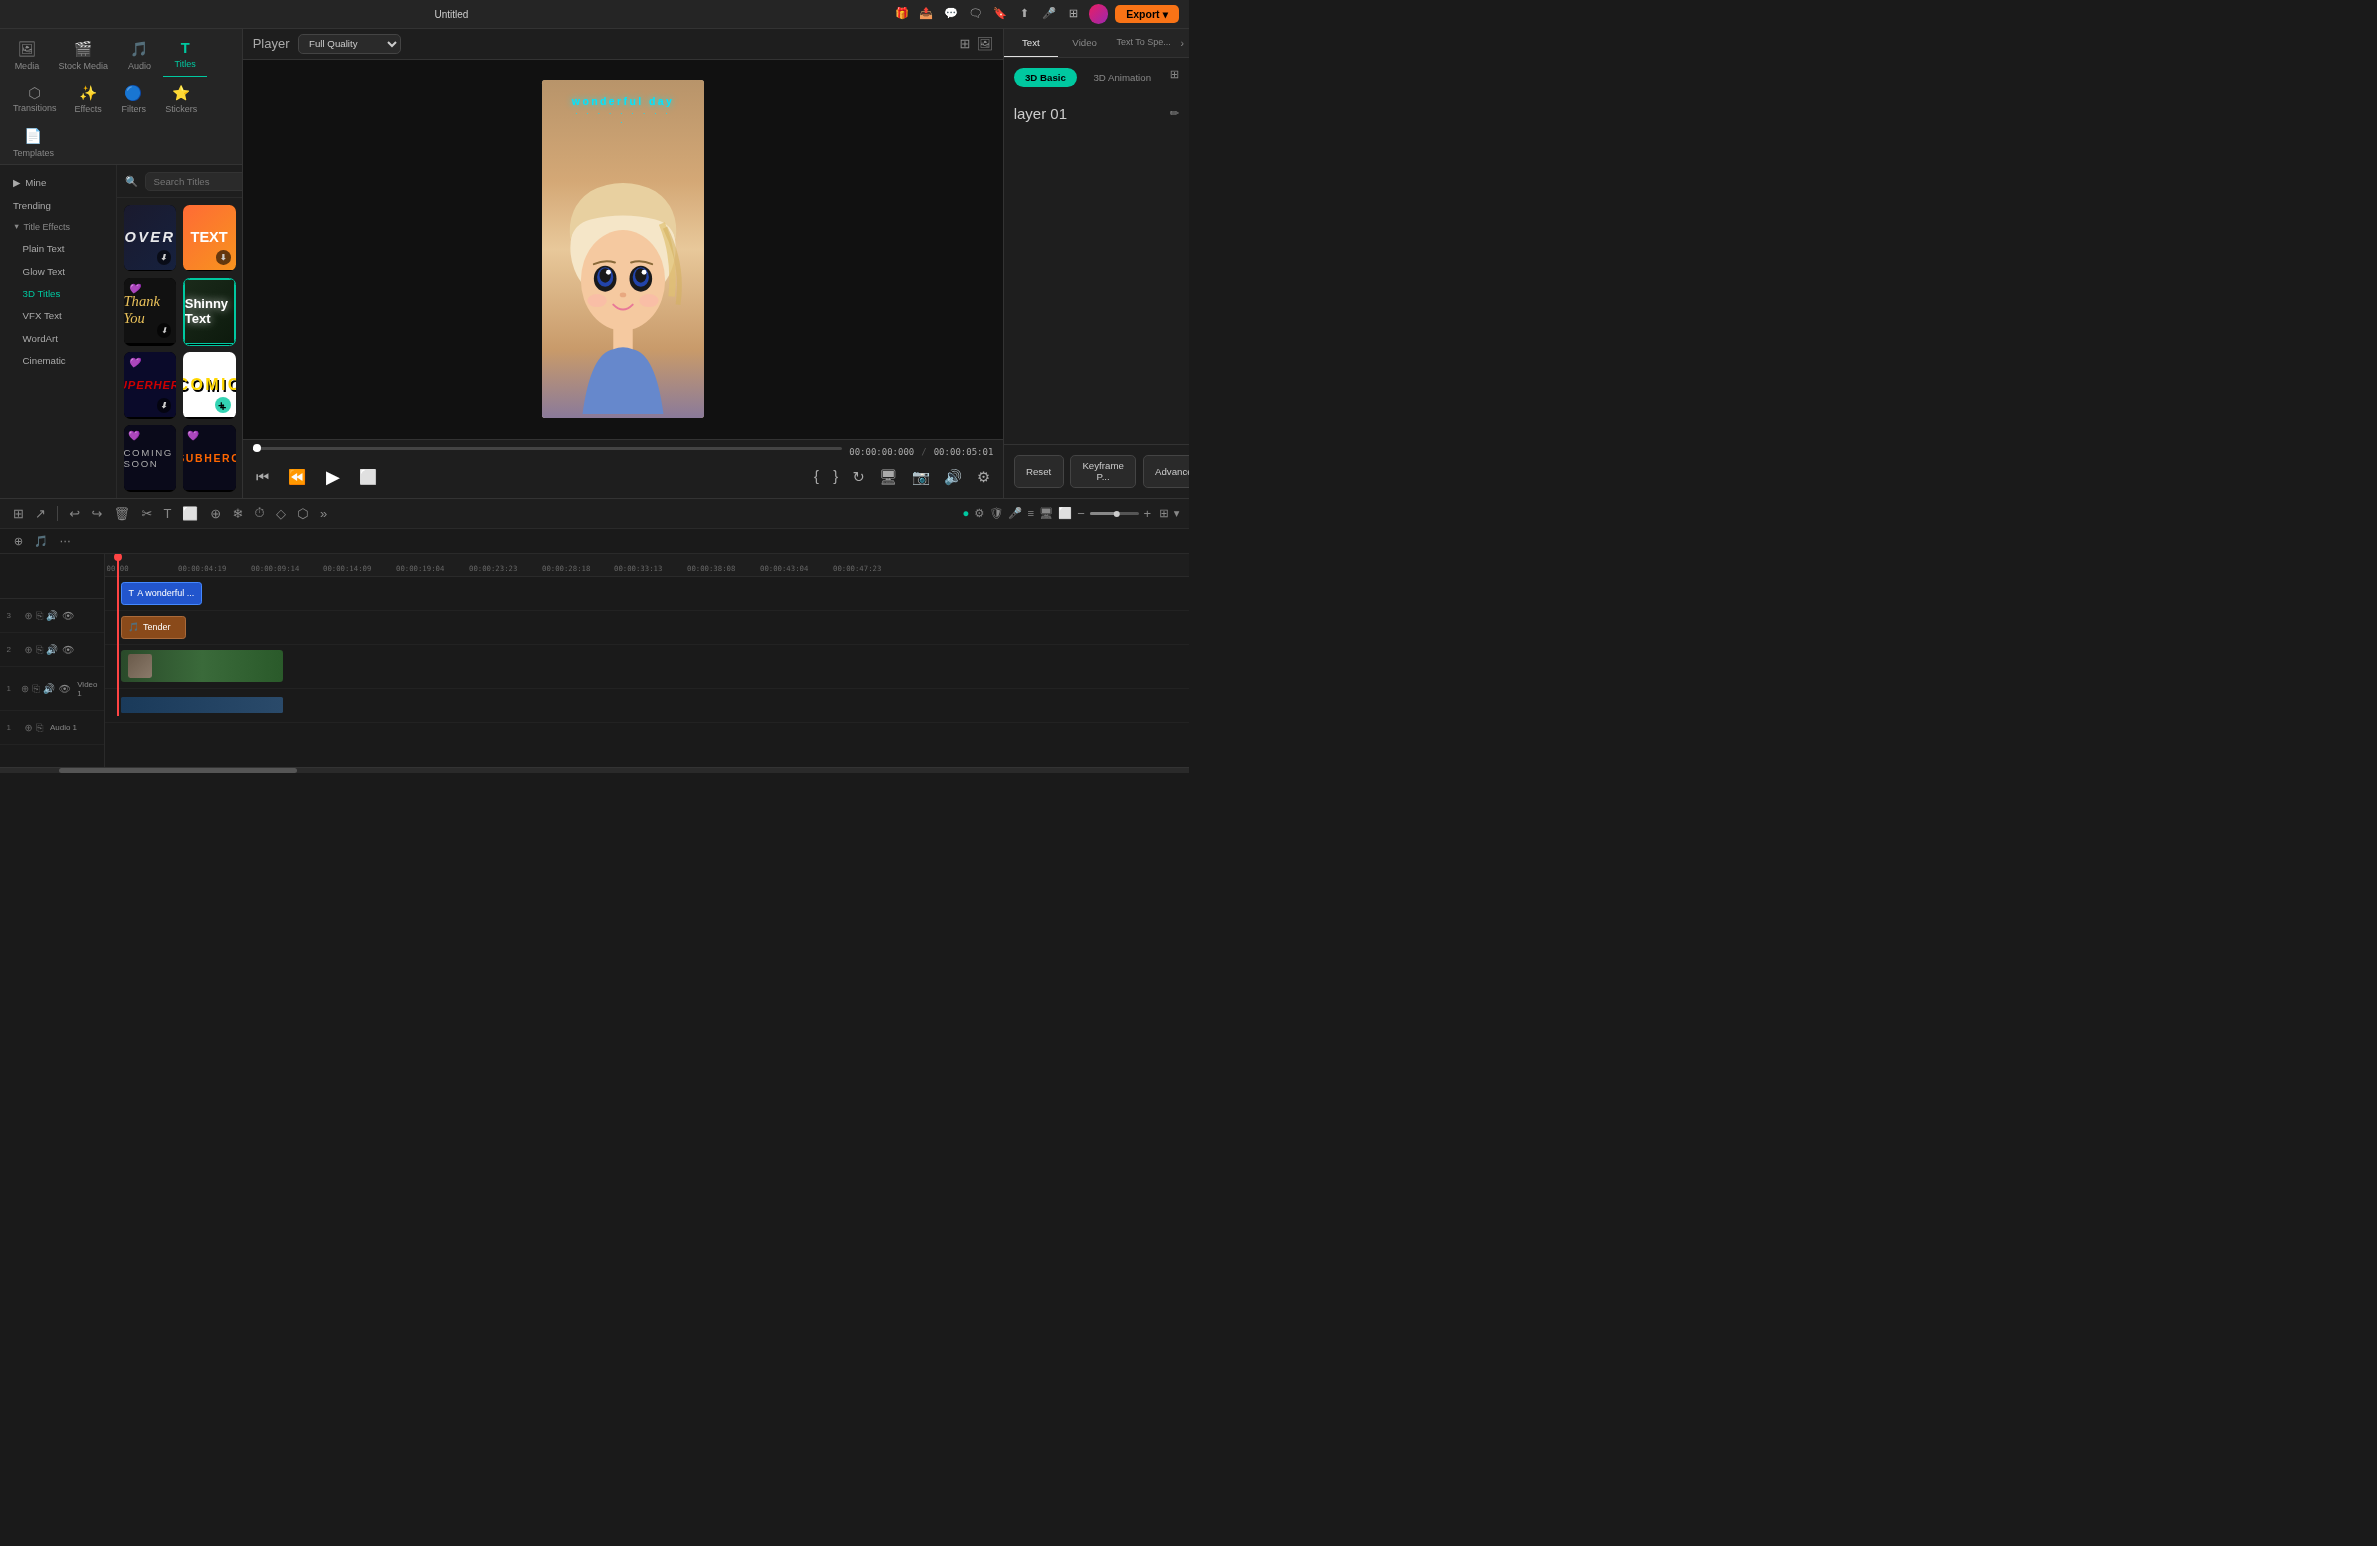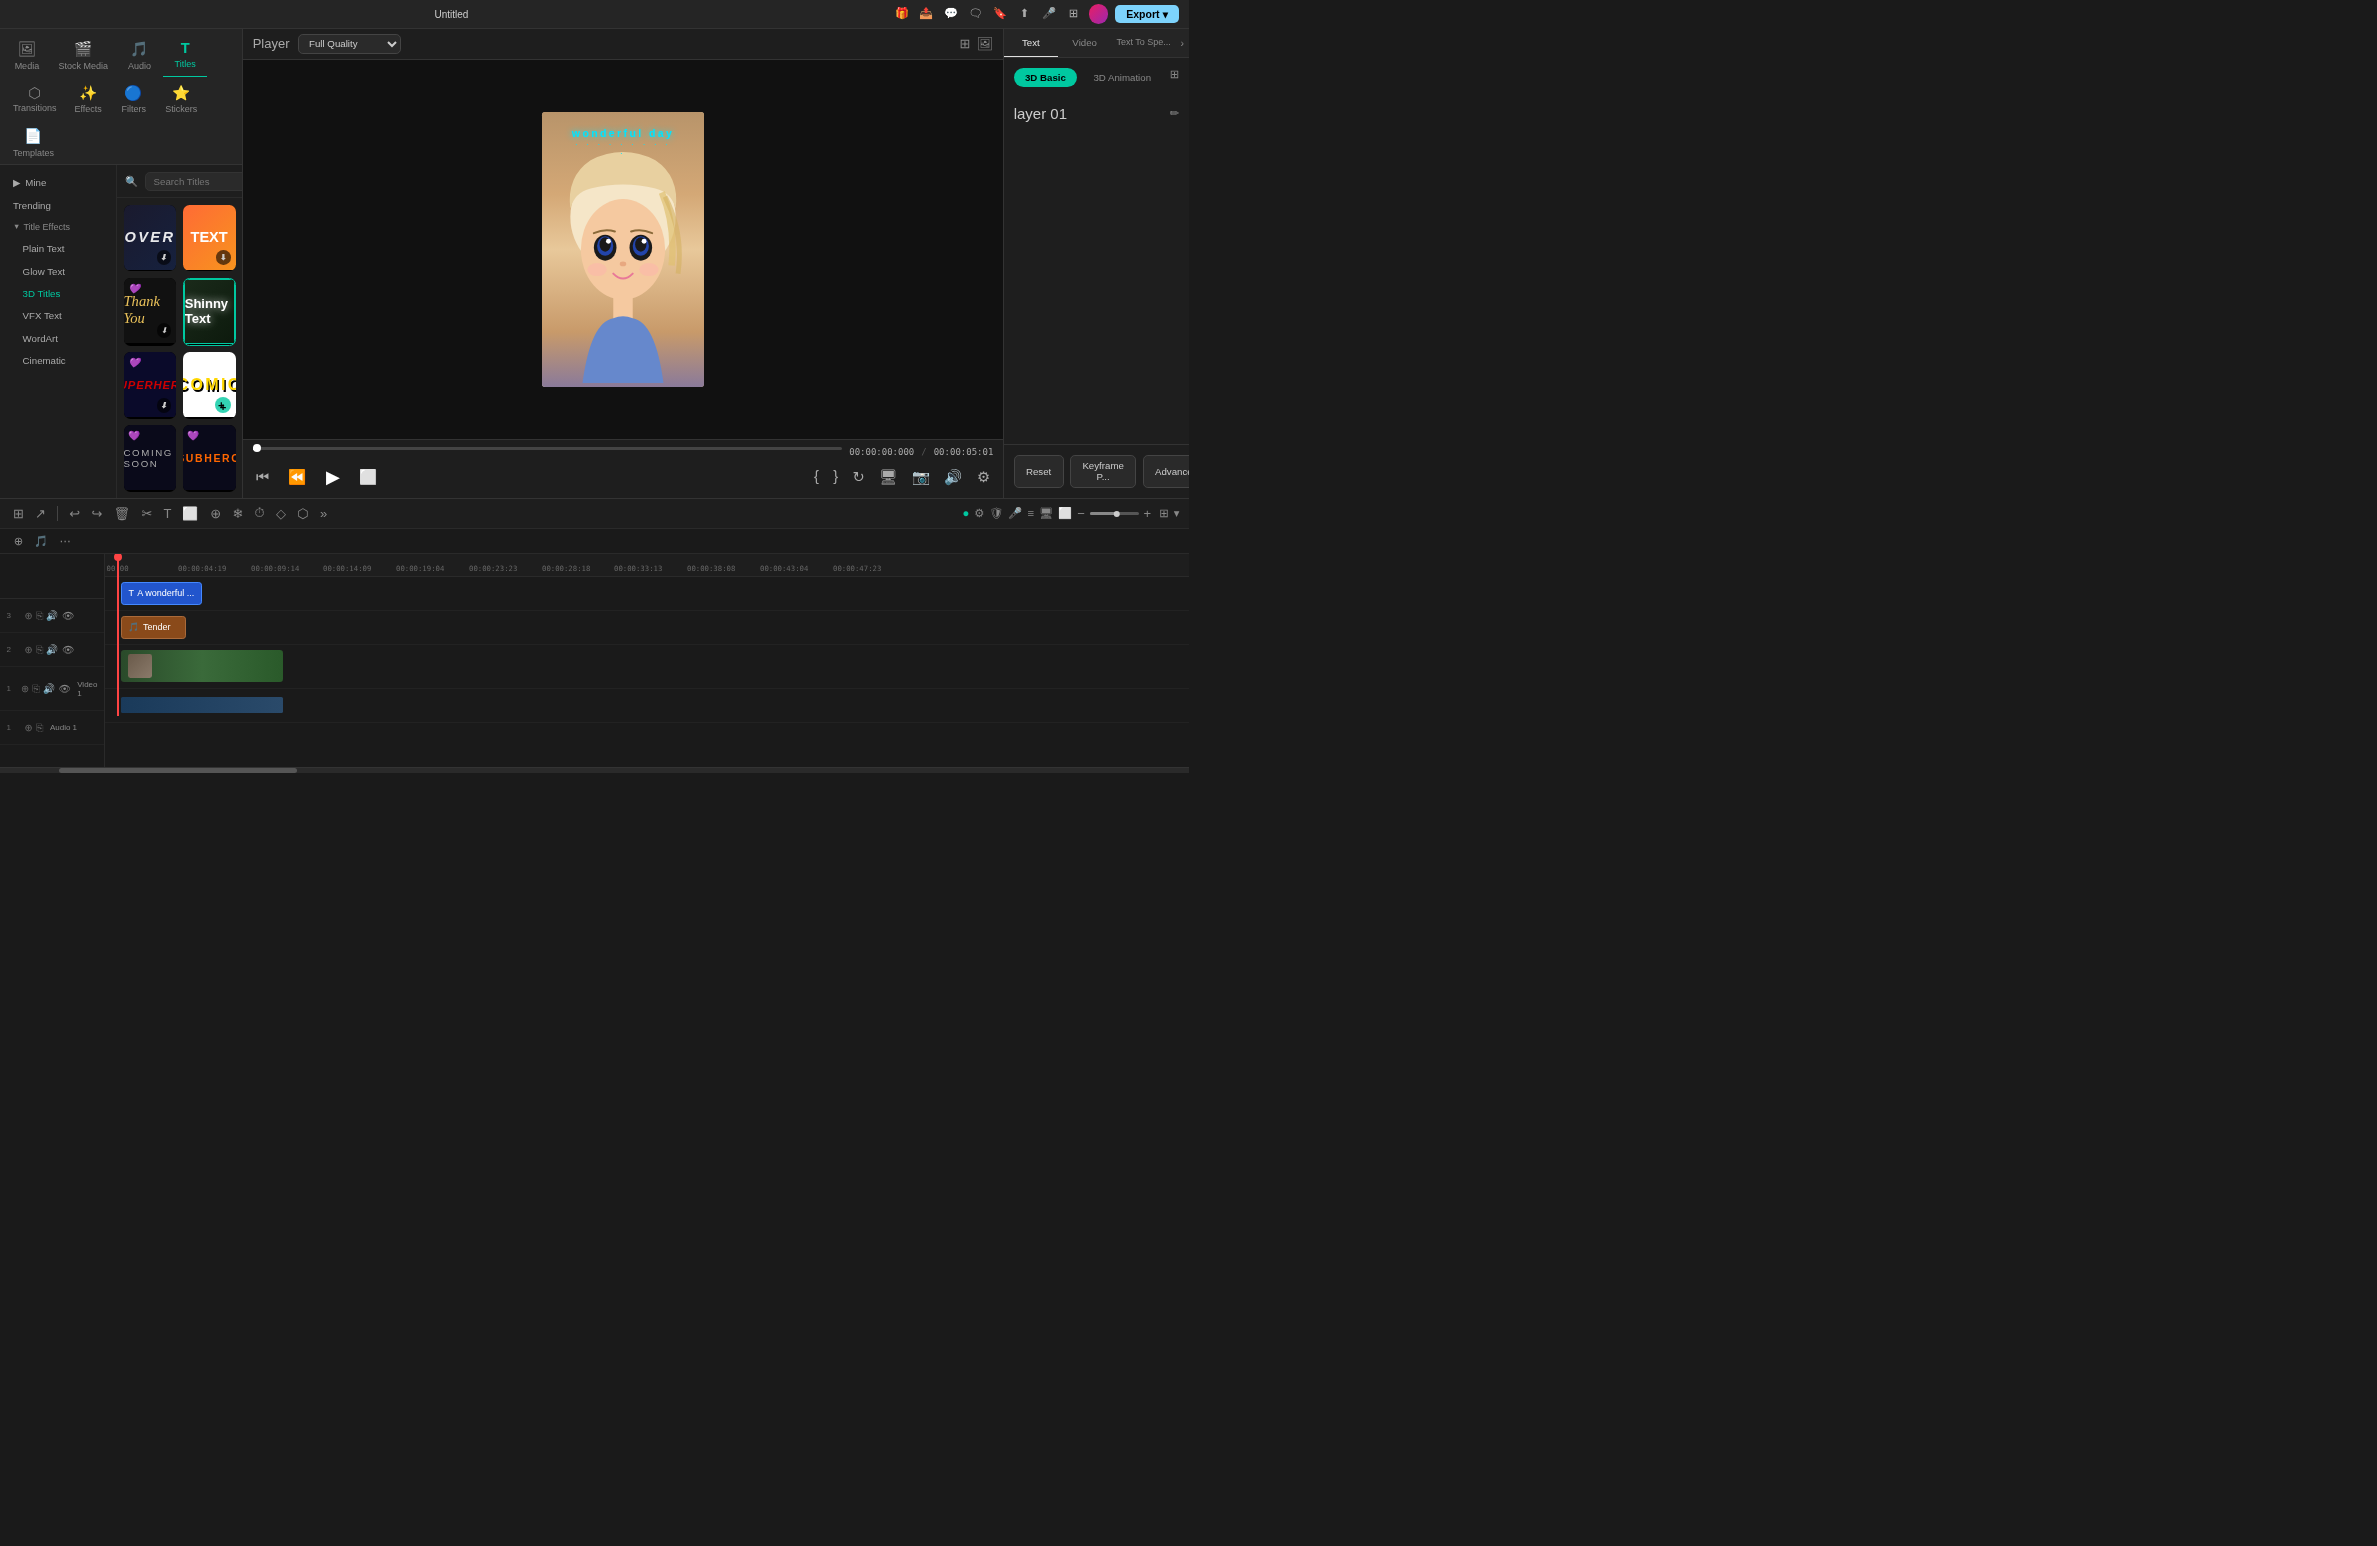--- a/index.html
+++ b/index.html
@@ -29,21 +29,21 @@
     .top-bar-center {
       font-size: 10px;
       color: #ccc;
     }
     .top-bar-right {
       display: flex;
       align-items: center;
       gap: 6.5px;
     }
     .export-btn {
-      background: #7dd3fc;
+      background: #f97316;
       color: #000;
       border: none;
       border-radius: 4.9px;
       padding: 3.2px 11.3px;
       font-size: 10.5px;
       font-weight: 600;
       cursor: pointer;
       display: flex;
       align-items: center;
       gap: 3.2px;
@@ -356,21 +356,21 @@
       flex: 1;
       display: flex;
       align-items: center;
       justify-content: center;
       background: #111;
       position: relative;
       overflow: hidden;
     }
     .preview-video {
       width: 162px;
-      height: 275px;
+      height: 338px;
       background: linear-gradient(135deg, #c8a882 0%, #d4b896 40%, #e8d4b8 70%, #c8a882 100%);
       border-radius: 3.2px;
       position: relative;
       overflow: hidden;
       display: flex;
       align-items: flex-start;
       justify-content: center;
       padding-top: 16px;
     }
 

